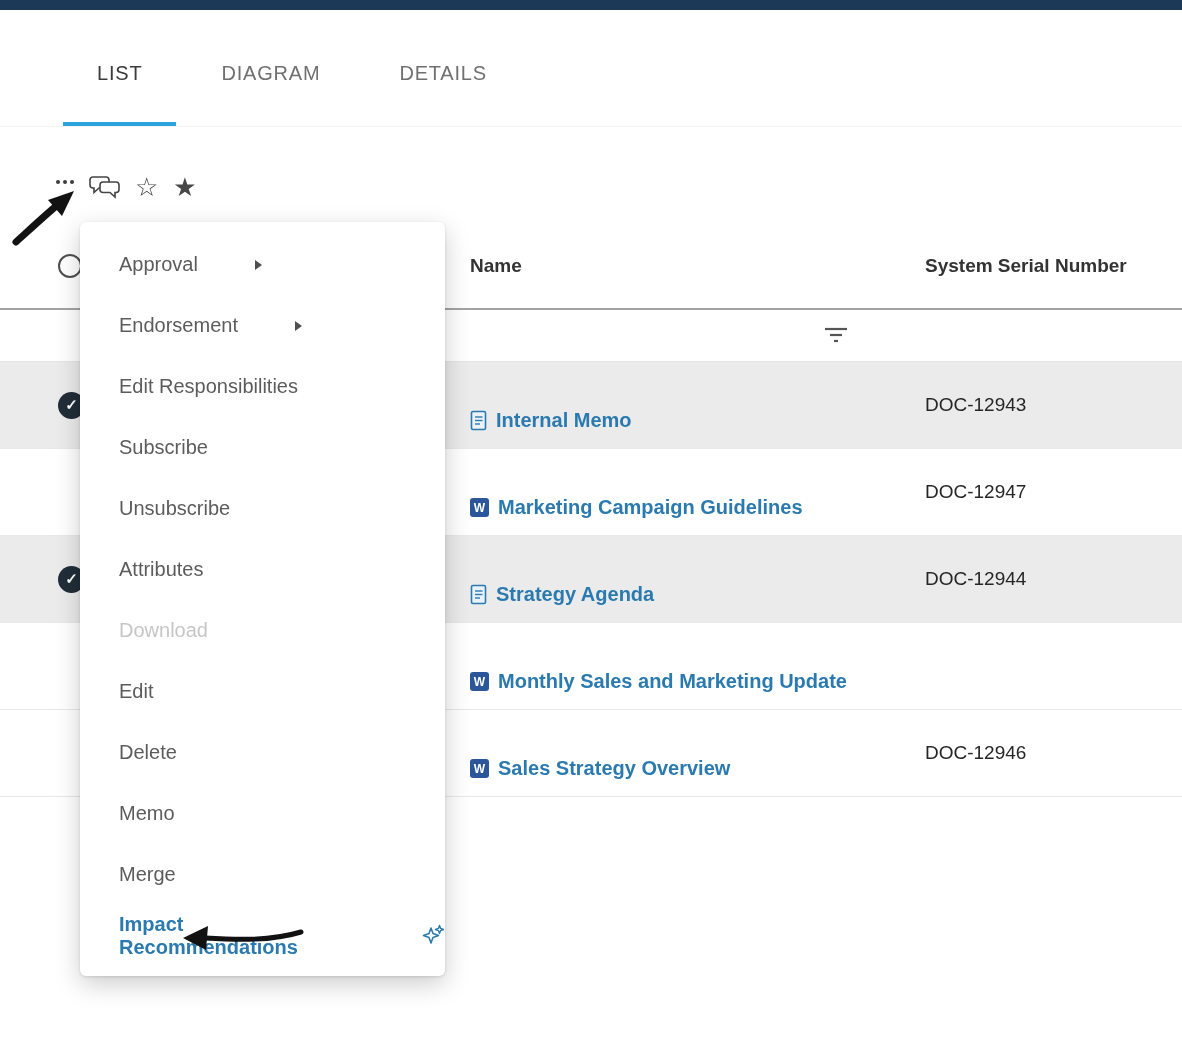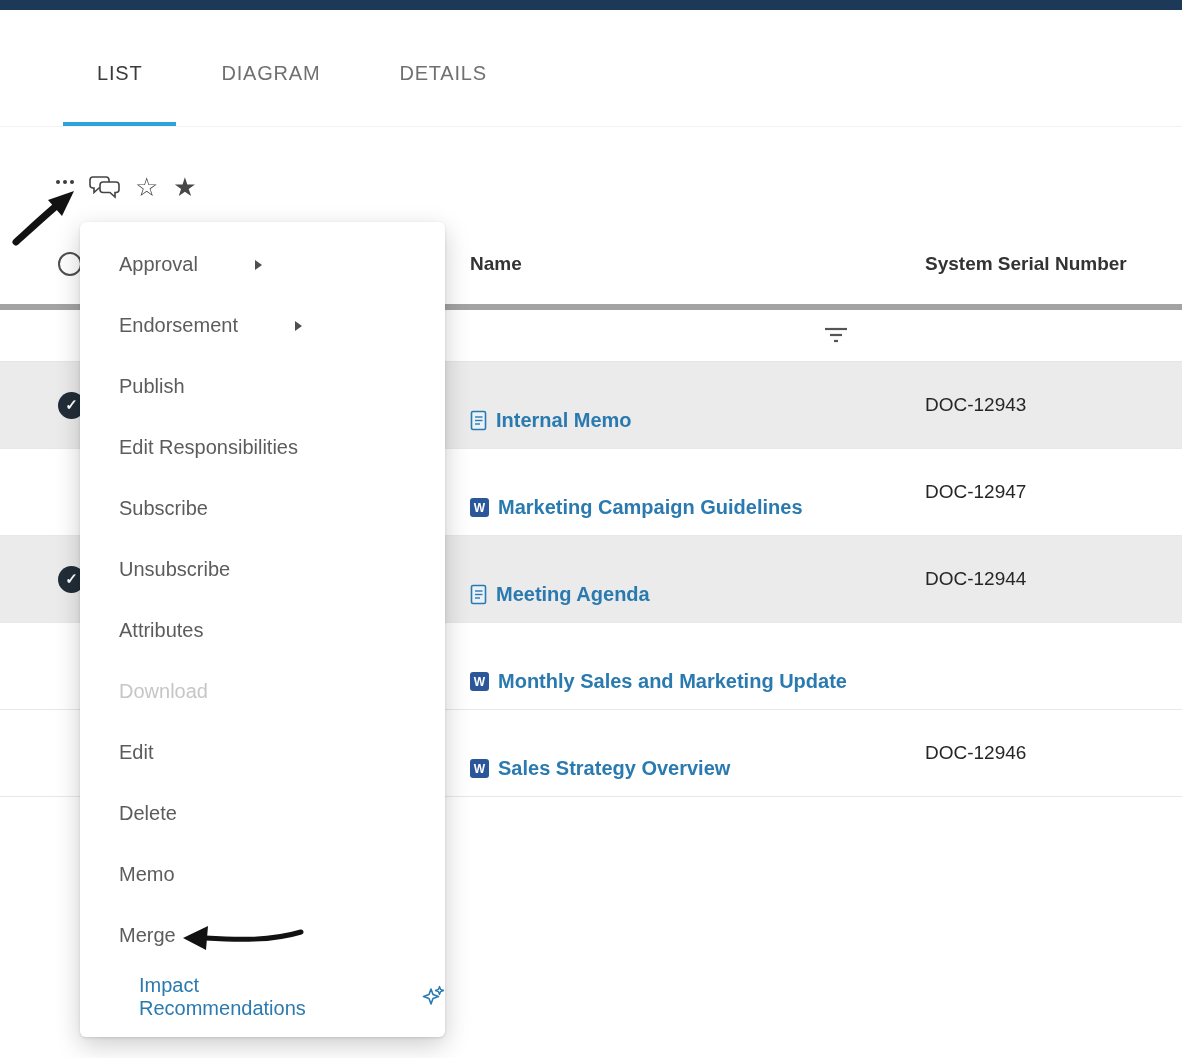--- a/index.html
+++ b/index.html
@@ -19,21 +19,21 @@
 
   
   .toolbar{position:absolute;top:166px;left:56px;display:flex;align-items:center;gap:15px;height:42px;z-index:2;}
   .tb{background:none;border:none;padding:0;display:flex;align-items:center;justify-content:center;cursor:pointer;}
   .more-dots{display:flex;gap:3px;margin-top:-10px;}
   .more-dots i{width:4px;height:4px;border-radius:50%;background:#3d3d3d;}
   .star{font-size:26px;color:#474747;line-height:1;}
 
   
   .grid-row{display:grid;grid-template-columns:412px 455px 1fr;padding-left:58px;align-items:center;}
-  .thead{position:absolute;top:224px;left:0;width:100%;height:86px;border-bottom:6px solid #a3a3a3;}
+  .thead{position:absolute;top:224px;left:0;width:100%;height:86px;border-bottom:2px solid #a3a3a3;}
   .th{font-size:19px;font-weight:700;color:#333;}
   .select-all{width:24px;height:24px;border:2px solid #4f4f4f;border-radius:50%;background:#fff;cursor:pointer;}
   .filter-row{position:absolute;top:310px;left:0;width:100%;height:52px;border-bottom:1px solid #e4e4e4;}
   .filter-icon{position:absolute;left:822px;top:16px;cursor:pointer;background:none;border:none;}
 
   .rows{position:absolute;top:362px;left:0;width:100%;}
   .row{height:87px;border-bottom:1px solid #e8e8e8;cursor:pointer;}
   .row.sel-true{background:#ebebeb;}
   .row-checkbox{width:27px;height:27px;border-radius:50%;background:#212d38;color:#fff;display:flex;
                 align-items:center;justify-content:center;font-size:15px;font-weight:700;visibility:hidden;}
@@ -51,21 +51,21 @@
 
   
   .menu{position:absolute;left:80px;top:222px;width:365px;padding:12px 0 10px;background:#fff;
         border-radius:6px;box-shadow:0 1px 3px rgba(0,0,0,.12),0 8px 26px rgba(0,0,0,.20);z-index:10;}
   .menu-item{height:61px;display:flex;align-items:center;padding-left:39px;cursor:pointer;gap:44px;}
   .menu-item-label{font-size:20px;color:#5c5c5c;}
   .submenu-arrow{display:none;width:0;height:0;border-left:7px solid #4f4f4f;border-top:5px solid transparent;
                  border-bottom:5px solid transparent;margin-left:13px;}
   .menu-item.mi-submenu .submenu-arrow{display:inline-block;}
   .menu-item.mi-disabled .menu-item-label{color:#c6c6c6;}
-  .menu-item.mi-accent .menu-item-label{color:#2a7ab0;font-weight:400;margin-left:20px;}
+  .menu-item.mi-accent .menu-item-label{color:#2a7ab0;font-weight:700;}
   .sparkles-icon{display:none;margin-left:9px;}
   .menu-item.mi-accent .sparkles-icon{display:inline-flex;}
 
   
   .annotations{position:absolute;left:0;top:0;width:1182px;height:1058px;pointer-events:none;z-index:30;}
 </style>
 </head>
 <body>
 
 <div class="page">
@@ -162,21 +162,21 @@
       <div class="name-cell icon-doc">
         <span class="doc-icon">
           <svg width="17" height="21" viewBox="0 0 17 21">
               <rect x="1.5" y="1.5" width="14" height="18" rx="1.5" fill="#eaf2f9" stroke="#2a7ab0" stroke-width="1.6"></rect>
               <line x1="5" y1="7" x2="12.5" y2="7" stroke="#2a7ab0" stroke-width="1.4"></line>
               <line x1="5" y1="10.5" x2="12.5" y2="10.5" stroke="#2a7ab0" stroke-width="1.4"></line>
               <line x1="5" y1="14" x2="10" y2="14" stroke="#2a7ab0" stroke-width="1.4"></line>
             </svg>
         </span>
 
-        <a class="doc-link">Meeting Agenda</a>
+        <a class="doc-link">Strategy Agenda</a>
       </div>
       <div class="serial">DOC-12944</div>
     </div>
 
     <div class="row grid-row sel-false">
       <div>
           <span class="row-checkbox">✓</span>
         </div>
       <div class="name-cell icon-word">
 
@@ -204,24 +204,20 @@
   </div>
 
   <div class="menu">
     <div class="menu-item mi-submenu">
       <span class="menu-item-label">Approval</span>
       <span class="submenu-arrow"></span>
     </div>
     <div class="menu-item mi-submenu">
       <span class="menu-item-label">Endorsement</span>
       <span class="submenu-arrow"></span>
-    </div>
-    <div class="menu-item mi-normal">
-      <span class="menu-item-label">Publish</span>
-
     </div>
     <div class="menu-item mi-normal">
       <span class="menu-item-label">Edit Responsibilities</span>
 
     </div>
     <div class="menu-item mi-normal">
       <span class="menu-item-label">Subscribe</span>
 
     </div>
     <div class="menu-item mi-normal">

